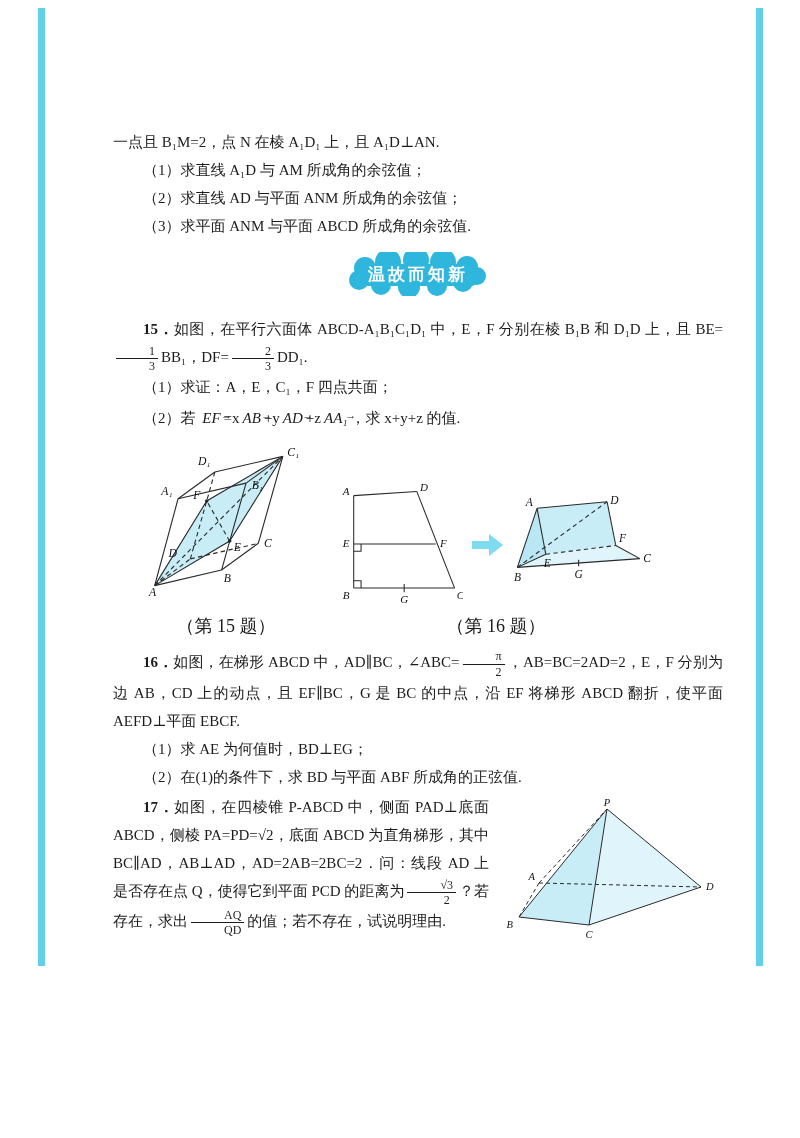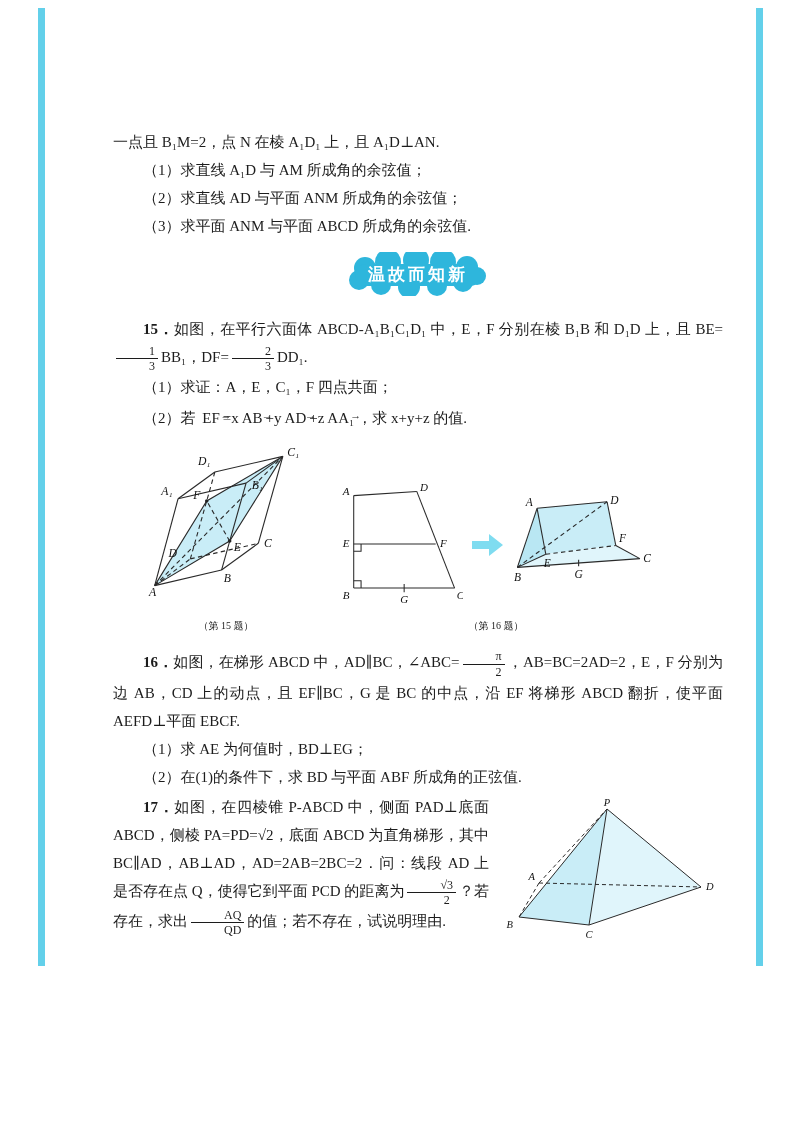--- a/index.html
+++ b/index.html
@@ -23,38 +23,38 @@
   .para { text-indent:2em; }
   .inum { font-weight:bold; }
 
   .frac {
     display:inline-flex; flex-direction:column; align-items:center;
     vertical-align:middle; font-size:12px; line-height:1.2; margin:0 3px;
   }
   .frac .fn { border-bottom:1px solid #1c1c1c; padding:0 3px; }
   .frac .fd { padding:0 3px; }
 
-  .vec { position:relative; margin:0 3px; }
+  .vec { position:relative; margin:0 3px; font-style:italic; }
   .vec::before {
     content:"\2192"; position:absolute; top:-12px; left:50%;
     transform:translateX(-50%); font-size:11px; font-style:normal;
   }
   .has-vec { line-height:34px; }
 
   .badge-row { text-align:center; margin:12px 0 10px; }
   .badge-row svg { display:inline-block; }
   .badge-text {
     fill:#ffffff; font-weight:bold; font-size:17px; letter-spacing:3px;
     font-family:"Liberation Sans","DejaVu Sans",sans-serif;
   }
 
   .figrow { display:flex; align-items:flex-end; gap:34px; margin:8px 0 8px 34px; }
   figure { text-align:center; }
   .fig16-imgs { display:flex; align-items:center; gap:8px; }
-  .cap { font-size:10px; color:#1c1c1c; margin-top:4px; text-align:center; }
+  .cap { font-size:18px; color:#1c1c1c; margin-top:4px; text-align:center; }
 
   svg .edge   { stroke:#2a2a2a; stroke-width:1; fill:none; }
   svg .hidden { stroke:#2a2a2a; stroke-width:1; fill:none; stroke-dasharray:4 3; }
   svg .fill-a { fill:#c9edf7; }
   svg .fill-b { fill:#e0f5fb; }
   svg .fill-c { fill:#b9e7f3; }
   svg .lbl {
     font-family:"Liberation Serif","DejaVu Serif",serif;
     font-style:italic; font-size:10.5px; fill:#111; stroke:none;
   }

